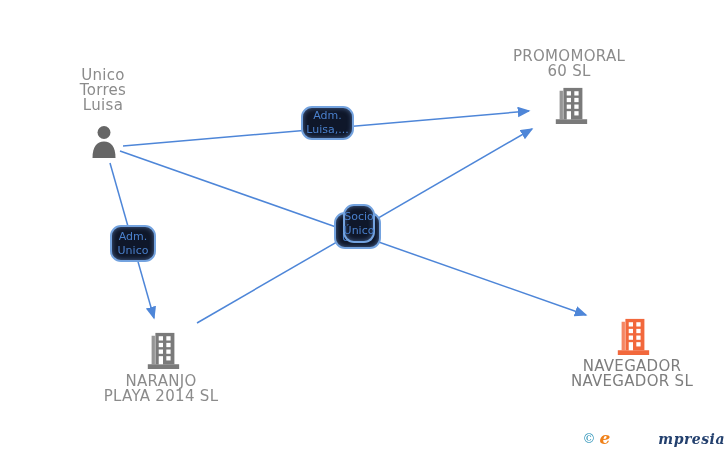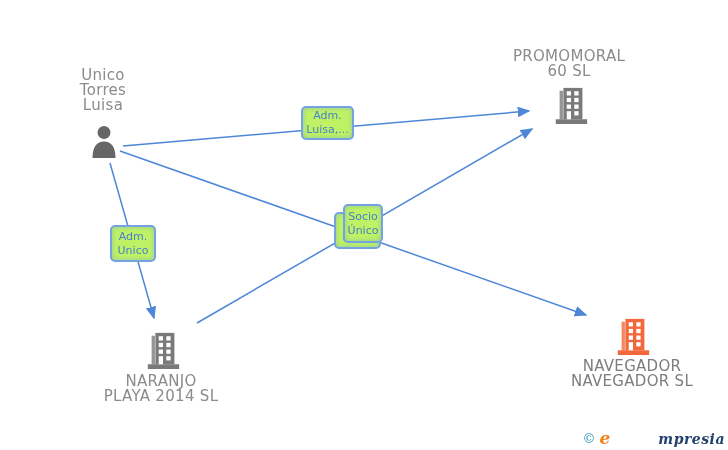--- a/index.html
+++ b/index.html
@@ -10,21 +10,21 @@
   .stage{position:absolute;inset:0;width:728px;height:450px;}
   svg.edges{position:absolute;left:0;top:0;z-index:1;}
   .node-label{
     position:absolute;z-index:2;text-align:center;
     color:#8b8b8b;font-size:15px;line-height:15px;letter-spacing:.3px;
   }
   .node-label.bold{font-weight:normal;color:#7d7d7d;}
   .icon-wrap{position:absolute;z-index:2;}
   .rel-box{
     position:absolute;z-index:3;box-sizing:border-box;
-    border:2px solid #74a3df;border-radius:5px;background:#bef264;
+    border:2px solid #74a3df;border-radius:11px;background:#0f172a;
     box-shadow:inset 0 0 5px rgba(120,160,220,.55);
     color:#4a80cc;font-size:11px;line-height:14px;text-align:center;
     display:flex;flex-direction:column;justify-content:center;align-items:center;
     padding:2px 4px;cursor:pointer;
   }
   .rel-box.back{z-index:2;}
   .rel-box.front{z-index:4;}
   .clickable{cursor:pointer;}
   .footer-logo{
     position:absolute;right:3px;bottom:2px;z-index:5;
@@ -120,21 +120,21 @@
   <div class="rel-box" style="left:110px;top:225px;width:46px;height:37px;">
     <div>Adm.</div>
     <div>Unico</div>
   </div>
 
   <div class="rel-box back" style="left:334px;top:212px;width:47px;height:37px;">
     <div>Adm.</div>
     <div>Unico</div>
   </div>
 
-  <div class="rel-box front" style="left:343px;top:204px;width:40px;height:39px;">
+  <div class="rel-box front" style="left:343px;top:204px;width:32px;height:39px;">
     <div>Socio</div>
     <div>Único</div>
   </div>
 
   <div class="footer-logo clickable">
     <span class="copy">©</span><span class="brand-e">e</span><span class="brand-rest">mpresia</span>
   </div>
 
 </div>
 

